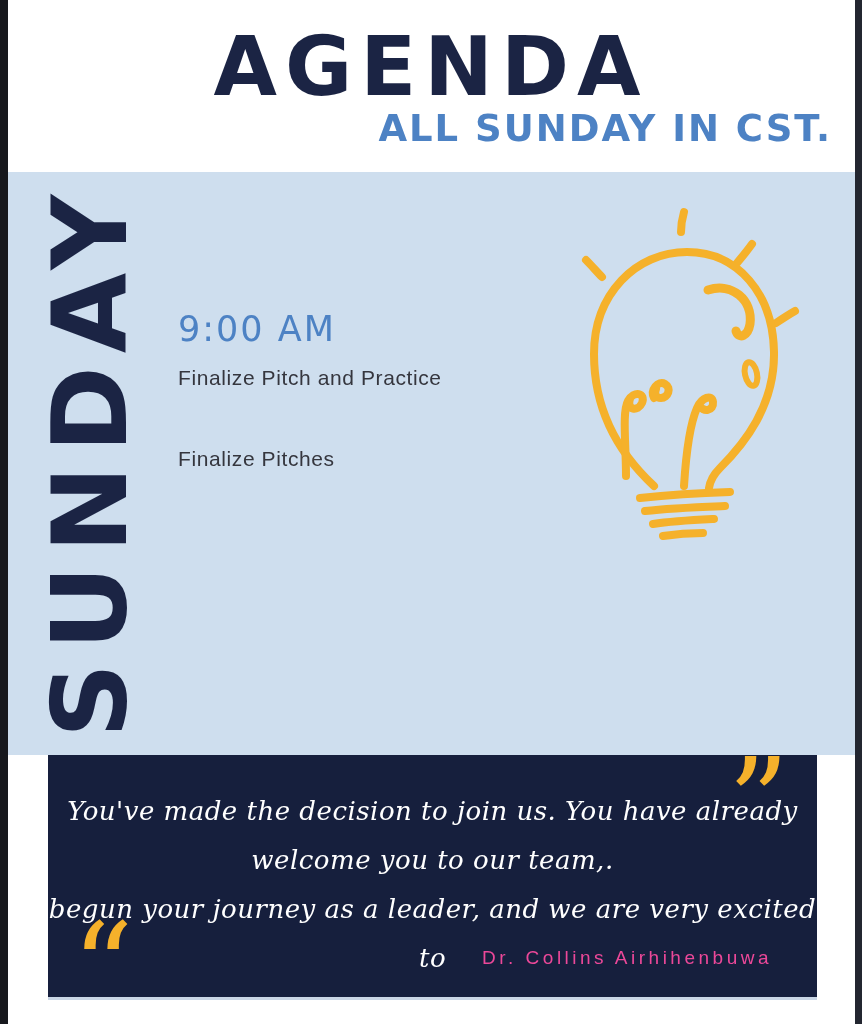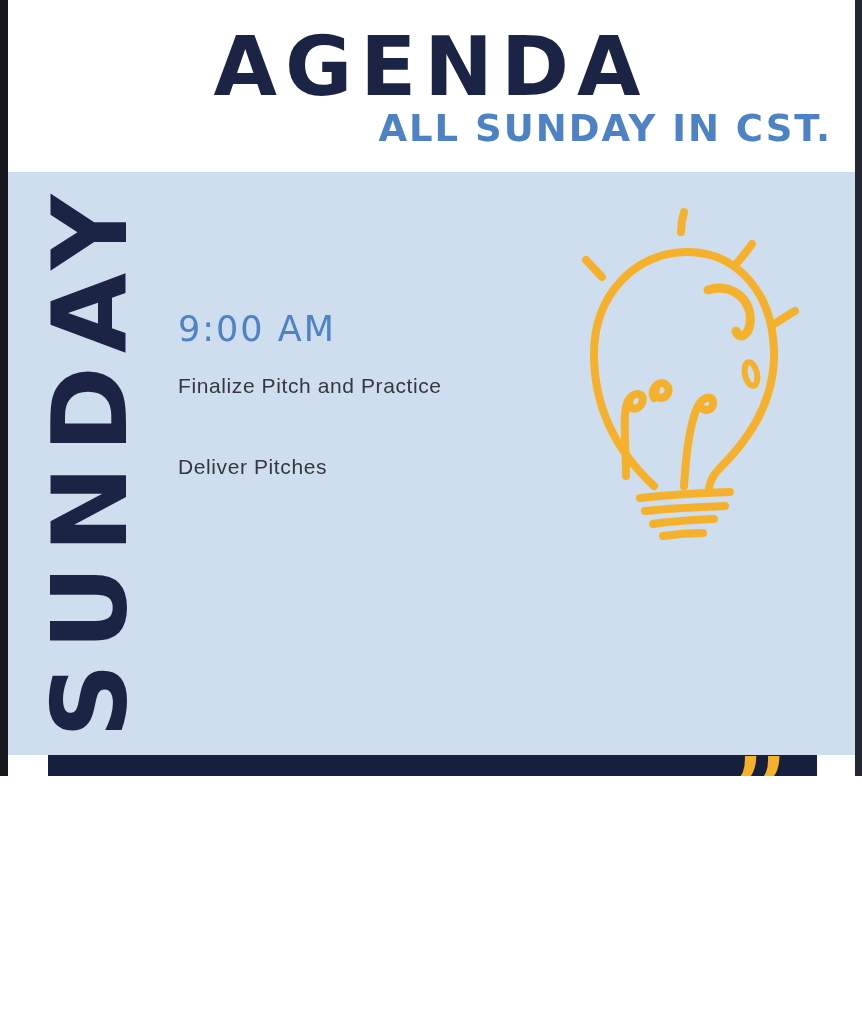--- a/index.html
+++ b/index.html
@@ -1,20 +1,20 @@
 <!DOCTYPE html>
 <html><head>
 <meta charset="utf-8">
 <style>
   * { margin: 0; padding: 0; box-sizing: border-box; }
   html, body { background: #ffffff; }
   .page {
     position: relative;
     width: 862px;
-    height: 776px;
+    height: 1024px;
     background: #ffffff;
     overflow: hidden;
     font-family: "Liberation Sans", sans-serif;
   }
   .edge-strip { position: absolute; top: 0; height: 1024px; background: #17181d; }
   .edge-left  { left: 0; width: 8px; }
   .edge-right { left: 855px; width: 7px; background: #232630; }
 
   
   .header-title {
@@ -62,21 +62,21 @@
   .schedule-item { position: absolute; left: 170px; }
   .schedule-item .time {
     font-family: "DejaVu Sans", sans-serif;
     font-weight: 400;
     font-size: 35px;
     letter-spacing: 2px;
     color: #4d82c4;
     line-height: 1.1;
   }
   .schedule-item .activity {
-    margin-top: 24px;
+    margin-top: 16px;
     font-family: "Liberation Sans", sans-serif;
     font-size: 21px;
     letter-spacing: 0.6px;
     color: #35363e;
     line-height: 1.2;
   }
   .item-0 { top: 138px; }
   .item-1 { top: 258px; }
   .item-2 { top: 376px; }
 
@@ -131,21 +131,21 @@
   <section class="day-panel">
 
     <div class="day-vertical">SUNDAY</div>
 
     <div class="schedule-item item-0">
       <div class="time">9:00 AM</div>
       <div class="activity">Finalize Pitch and Practice</div>
     </div>
 
     <div class="schedule-item item-1">
-      <div class="activity">Deliver Pitches</div>
+      <div class="activity">Finalize Pitches</div>
     </div>
 
 
     <svg class="lightbulb" viewBox="0 0 240 340" xmlns="http://www.w3.org/2000/svg">
       <g stroke="#F5B12B" fill="none" stroke-width="8" stroke-linecap="round">
 
         <path d="M118,10 C116,17 115,24 115,30"></path>
         <path d="M20,58 C26,64 31,70 36,75"></path>
         <path d="M186,42 C181,49 176,55 171,61"></path>
         <path d="M229,109 C222,113 216,117 210,121"></path>

